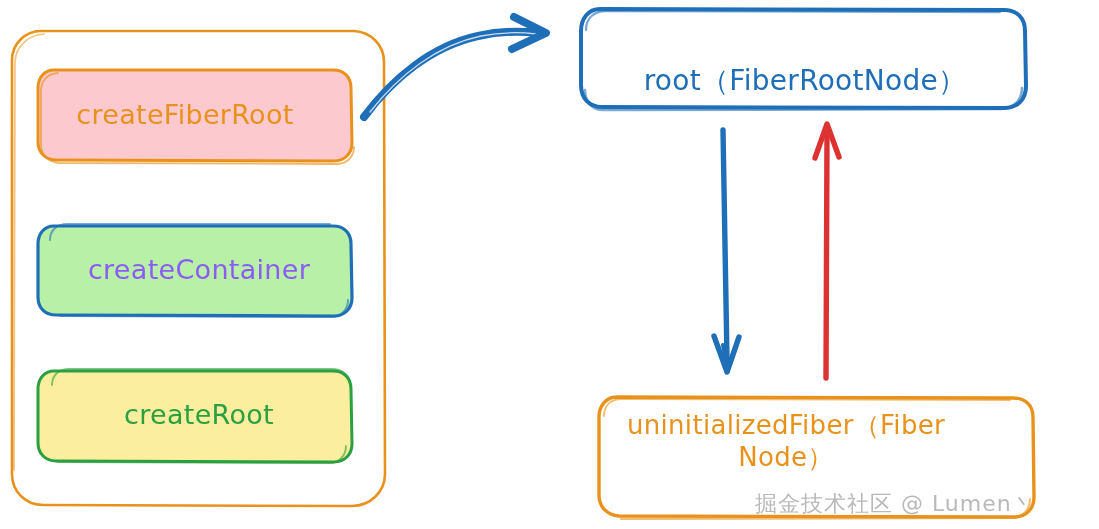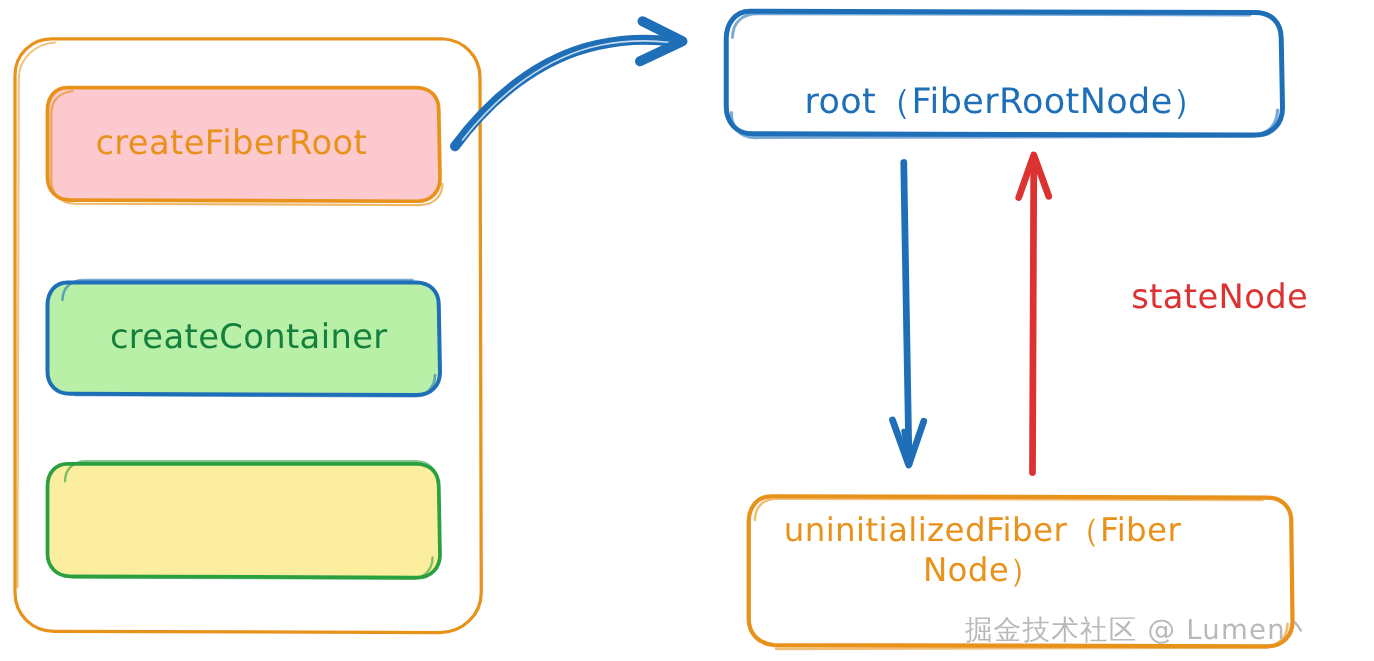--- a/index.html
+++ b/index.html
@@ -38,21 +38,21 @@
   }
 
   
   #lbl-createFiberRoot {
     left: 32px; top: 75px; width: 306px; height: 80px;
     color: #e8921c;
     font-size: 27px;
   }
   #lbl-createContainer {
     left: 46px; top: 230px; width: 306px; height: 80px;
-    color: #15803d;
+    color: #8b5cf6;
     font-size: 27px;
   }
   #lbl-createRoot {
     left: 46px; top: 375px; width: 306px; height: 80px;
     color: #2ba040;
     font-size: 27px;
   }
 
   
   #lbl-root {
@@ -80,21 +80,21 @@
   #lbl-stateNode {
     left: 905px; top: 218px; width: 190px; height: 40px;
     color: #dc3232;
     font-size: 27px;
     justify-content: flex-start;
   }
 
   
   #watermark {
     position: absolute;
-    left: 772px;
+    left: 755px;
     top: 489px;
     font-family: "DejaVu Sans", sans-serif;
     font-size: 22px;
     color: #b9b9b9;
     letter-spacing: 1px;
     white-space: nowrap;
     pointer-events: none;
   }
 </style>
 </head>
@@ -170,24 +170,24 @@
       <path d="M826 378 L 827 134" fill="none" stroke="#dc3232" stroke-width="5.4" stroke-linecap="round"></path>
       <path d="M815 158 L 827 124 L 839 157" fill="none" stroke="#dc3232" stroke-width="5.4" stroke-linecap="round" stroke-linejoin="round"></path>
     </g>
 
   </svg>
 
   <div class="node-label" id="lbl-createFiberRoot">createFiberRoot</div>
 
   <div class="node-label" id="lbl-createContainer">createContainer</div>
 
+  <div class="node-label" id="lbl-createRoot">createRoot</div>
 
   <div class="node-label" id="lbl-root">root（FiberRootNode）</div>
 
   <div class="node-label" id="lbl-uninitializedFiber">uninitializedFiber（Fiber
 Node）</div>
 
 
-  <div class="node-label" id="lbl-stateNode">stateNode</div>
 
   <div id="watermark">掘金技术社区 @ Lumen丶</div>
 
 </div>
 
 </body></html>

